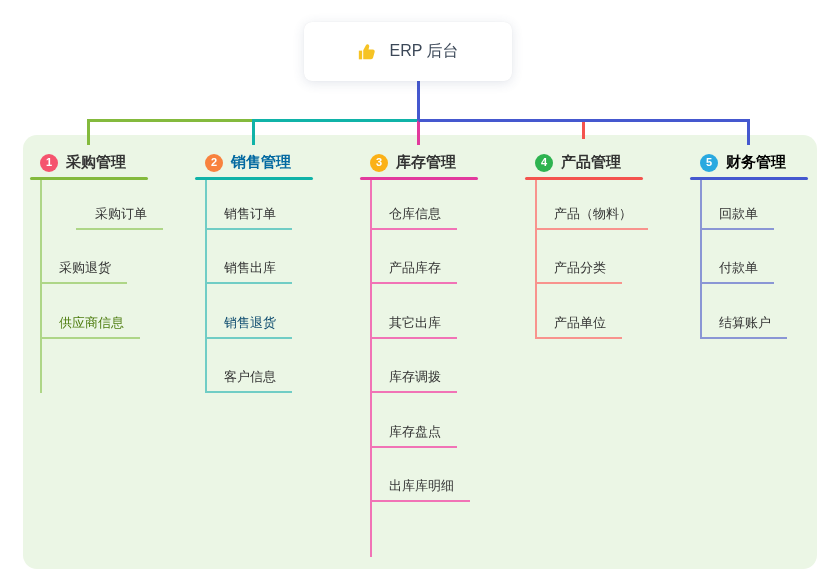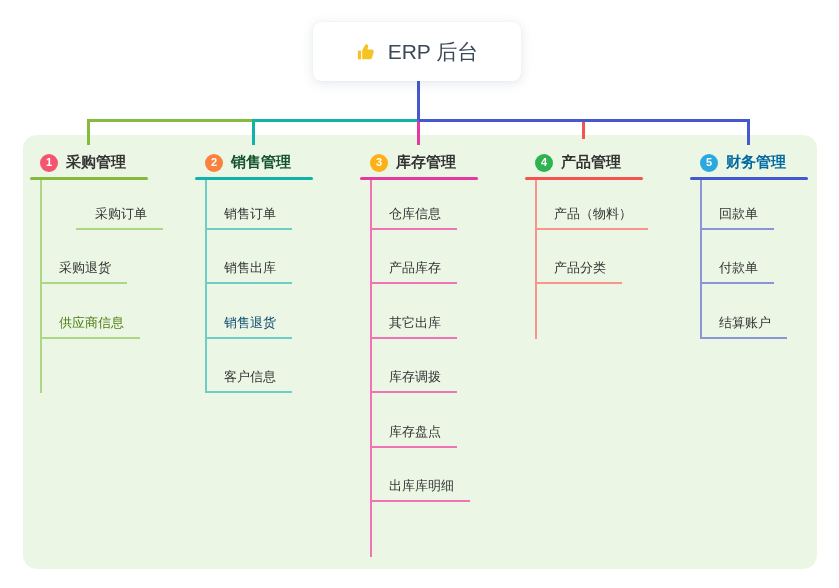--- a/index.html
+++ b/index.html
@@ -3,24 +3,24 @@
 <meta charset="utf-8">
 <style>
   html,body{margin:0;padding:0;background:#ffffff;}
   body{width:839px;height:588px;font-family:"Liberation Sans","DejaVu Sans",sans-serif;}
   .canvas{position:relative;width:839px;height:588px;overflow:hidden;background:#ffffff;}
 
   .panel{position:absolute;left:23px;top:135px;width:794px;height:434px;border-radius:14px;}
 
   .connectors{position:absolute;left:0;top:0;width:839px;height:588px;pointer-events:none;}
 
-  .root-node{position:absolute;left:313px;top:22px;width:208px;height:59px;background:#ffffff;
+  .root-node{position:absolute;left:304px;top:22px;width:208px;height:59px;background:#ffffff;
     border-radius:8px;box-shadow:0 2px 12px rgba(60,80,120,.14),0 0 1px rgba(0,0,0,.08);
     display:flex;align-items:center;justify-content:center;gap:10px;
-    font-size:21px;font-weight:500;cursor:pointer;}
+    font-size:16px;font-weight:500;cursor:pointer;}
   .thumb{display:flex;align-items:center;}
 
   .branch{position:absolute;top:148px;width:165px;}
   .branch-header{height:29px;display:flex;align-items:center;gap:8px;padding-left:10px;cursor:pointer;}
   .badge{flex:0 0 18px;width:18px;height:18px;border-radius:50%;color:#fff;font-size:11px;font-weight:bold;
     display:flex;align-items:center;justify-content:center;line-height:1;}
   .branch-title{font-size:15px;font-weight:600;color:#333;white-space:nowrap;}
   .branch-bar{width:118px;height:3px;border-radius:1.5px;}
   .children{position:relative;margin-top:-5px;}
   .trunk{position:absolute;left:10px;top:5px;width:2px;}
@@ -70,21 +70,21 @@
           </div>
           <div class="child-row">
             <span class="child-label" style="border-bottom-color: rgb(174, 214, 135); color: #4d7c0f;">供应商信息</span>
           </div>
         </div>
     </div>
 
     <div class="branch" style="left: 195px;">
       <div class="branch-header">
         <span class="badge" style="background: rgb(248, 130, 62);">2</span>
-        <span class="branch-title" style="color: #14532d;">销售管理</span>
+        <span class="branch-title" style="color: #0369a1;">销售管理</span>
       </div>
       <div class="branch-bar" style="background: rgb(16, 179, 168);"></div>
       <div class="children">
         <div class="trunk" style="background: rgb(112, 205, 197); height: 213px;"></div>
       <div class="child-row">
             <span class="child-label" style="border-bottom-color: rgb(112, 205, 197); color: rgb(51, 51, 51);">销售订单</span>
           </div>
           <div class="child-row">
             <span class="child-label" style="border-bottom-color: rgb(112, 205, 197); color: rgb(51, 51, 51);">销售出库</span>
           </div>
@@ -133,27 +133,30 @@
       </div>
       <div class="branch-bar" style="background: rgb(244, 83, 78);"></div>
       <div class="children">
         <div class="trunk" style="background: rgb(248, 147, 141); height: 158.5px;"></div>
       <div class="child-row">
             <span class="child-label" style="border-bottom-color: rgb(248, 147, 141); color: rgb(51, 51, 51); margin-top: 36px;">产品（物料）</span>
           </div>
           <div class="child-row">
             <span class="child-label" style="border-bottom-color: rgb(248, 147, 141); color: rgb(51, 51, 51);">产品分类</span>
           </div>
+          <div class="child-row">
+            <span class="child-label" style="border-bottom-color: rgb(248, 147, 141); color: rgb(51, 51, 51);">产品单位</span>
+          </div>
         </div>
     </div>
 
     <div class="branch" style="left: 690px;">
       <div class="branch-header">
         <span class="badge" style="background: rgb(41, 169, 224);">5</span>
-        <span class="branch-title" style="color: #0369a1;">财务管理</span>
+        <span class="branch-title" style="color: #000000;">财务管理</span>
       </div>
       <div class="branch-bar" style="background: rgb(69, 88, 207);"></div>
       <div class="children">
         <div class="trunk" style="background: rgb(138, 150, 213); height: 158.5px;"></div>
       <div class="child-row">
             <span class="child-label" style="border-bottom-color: rgb(138, 150, 213); color: rgb(51, 51, 51);">回款单</span>
           </div>
           <div class="child-row">
             <span class="child-label" style="border-bottom-color: rgb(138, 150, 213); color: rgb(51, 51, 51);">付款单</span>
           </div>

